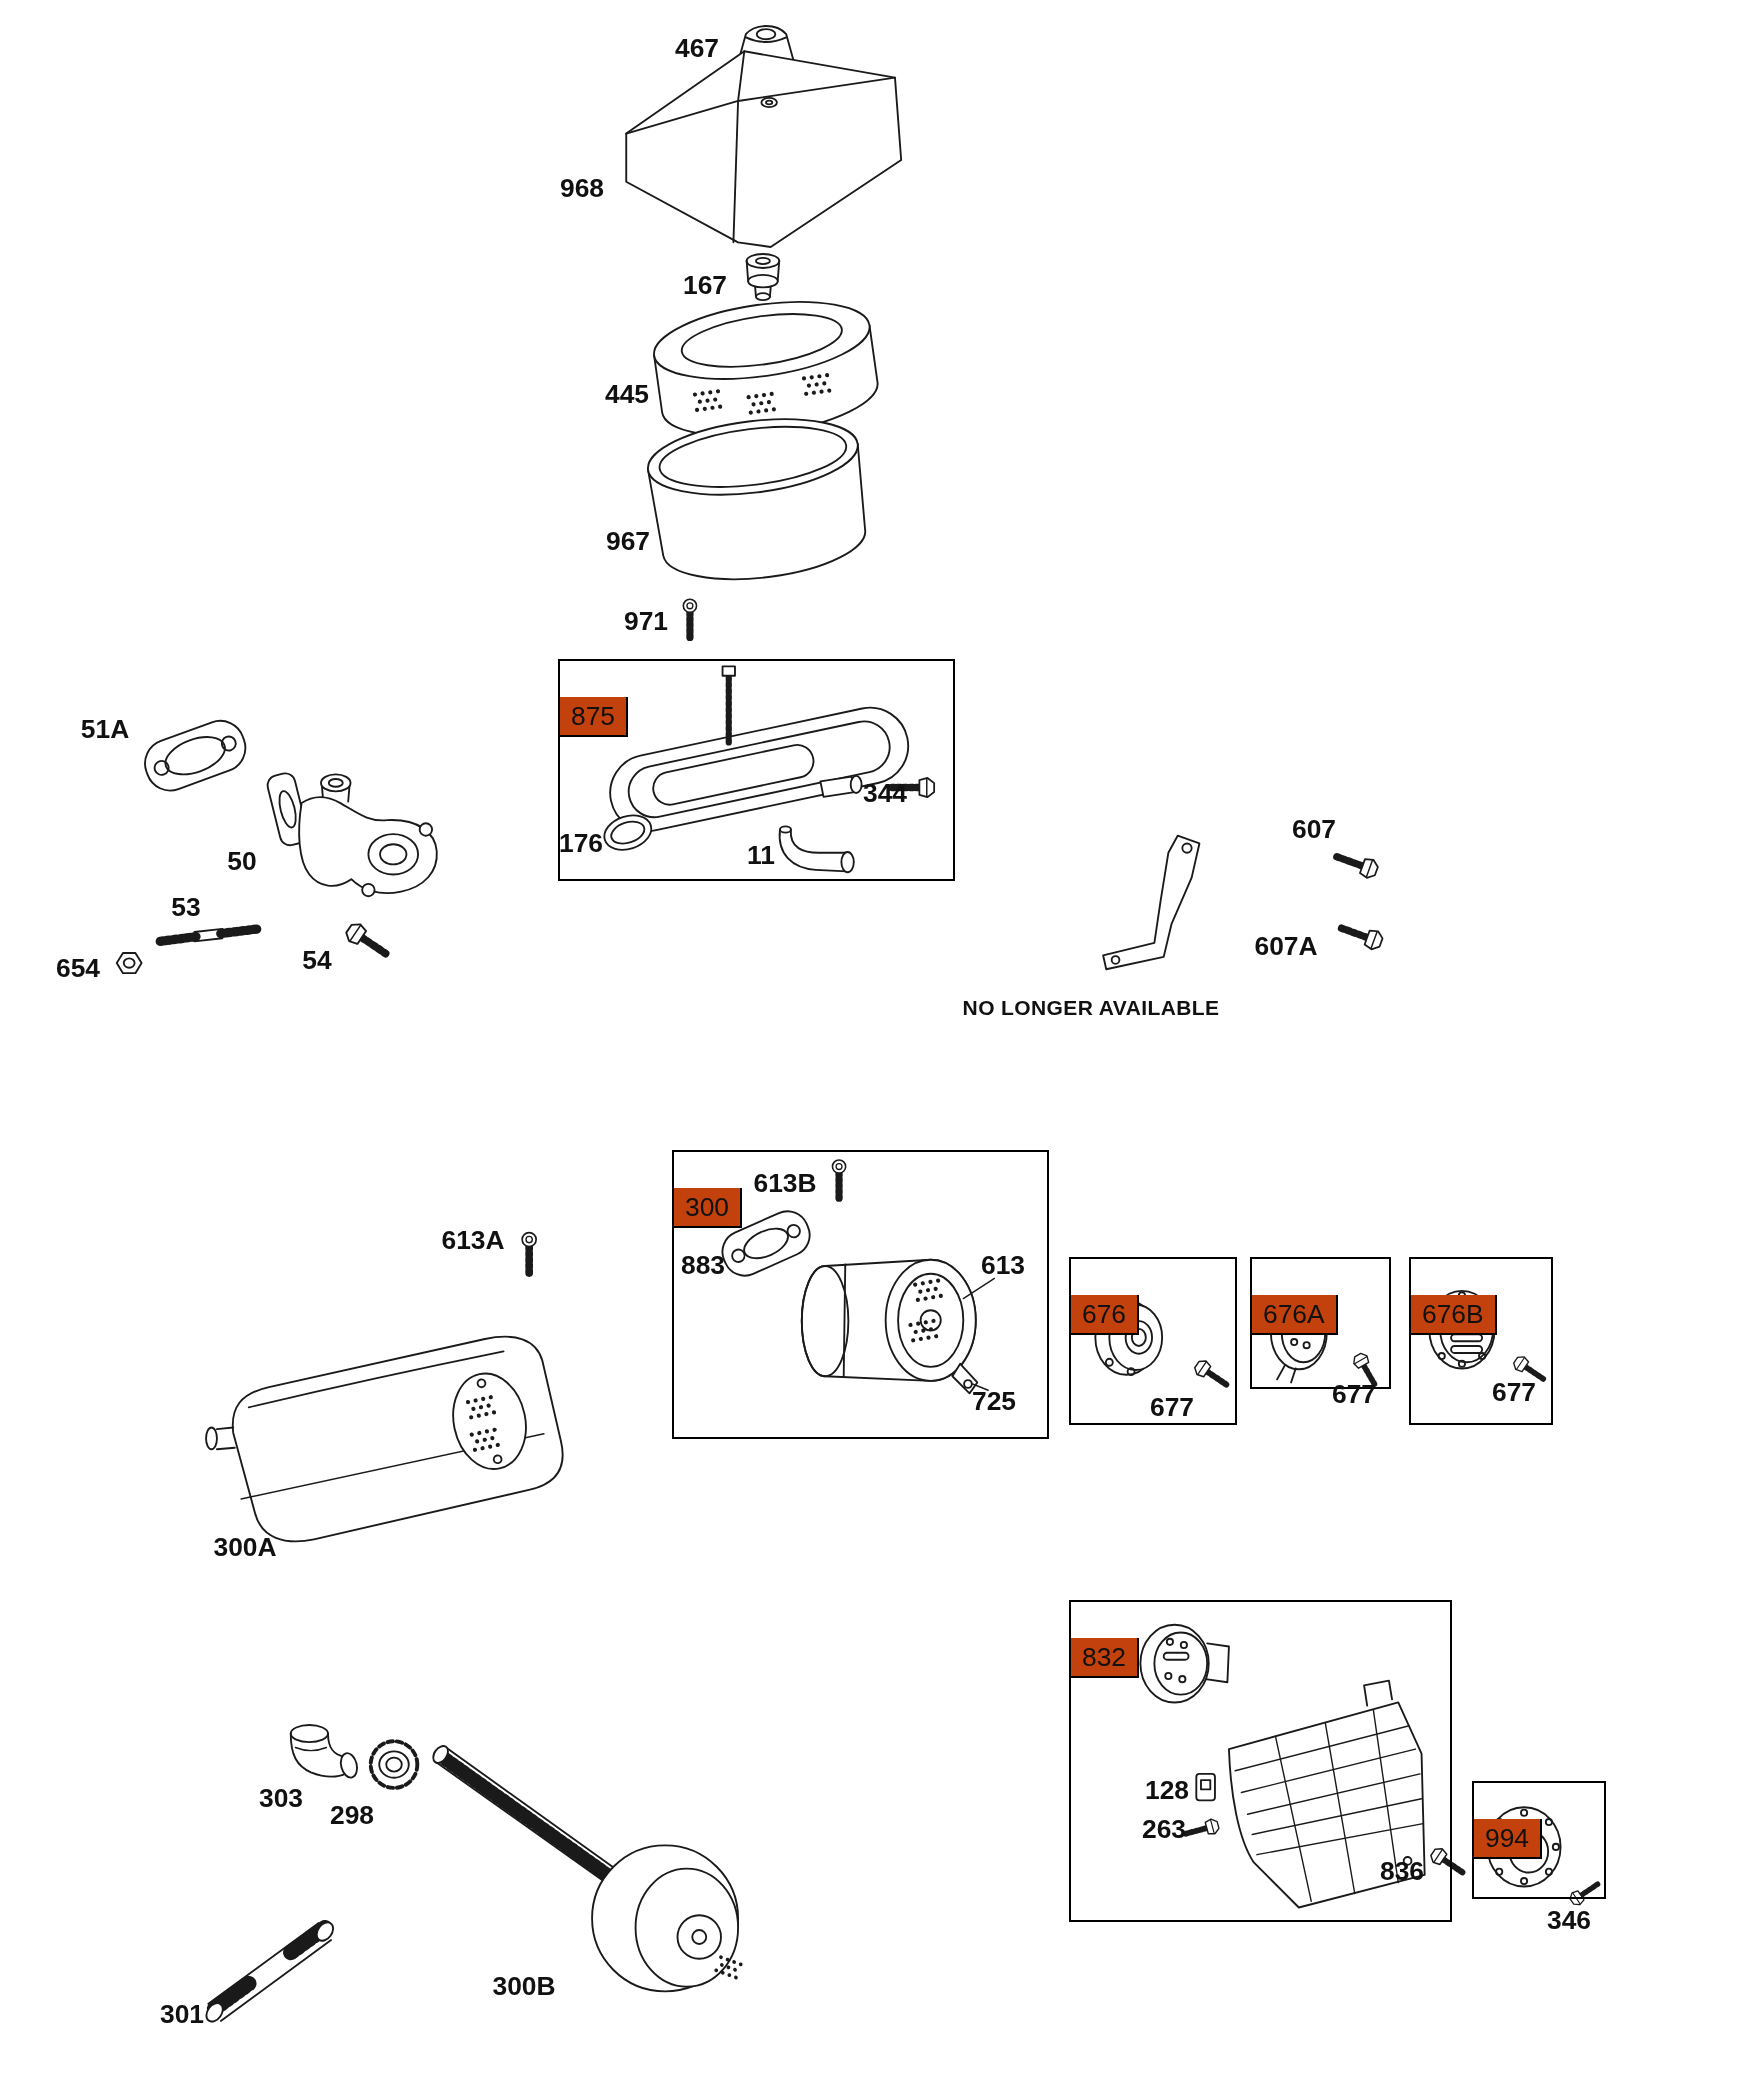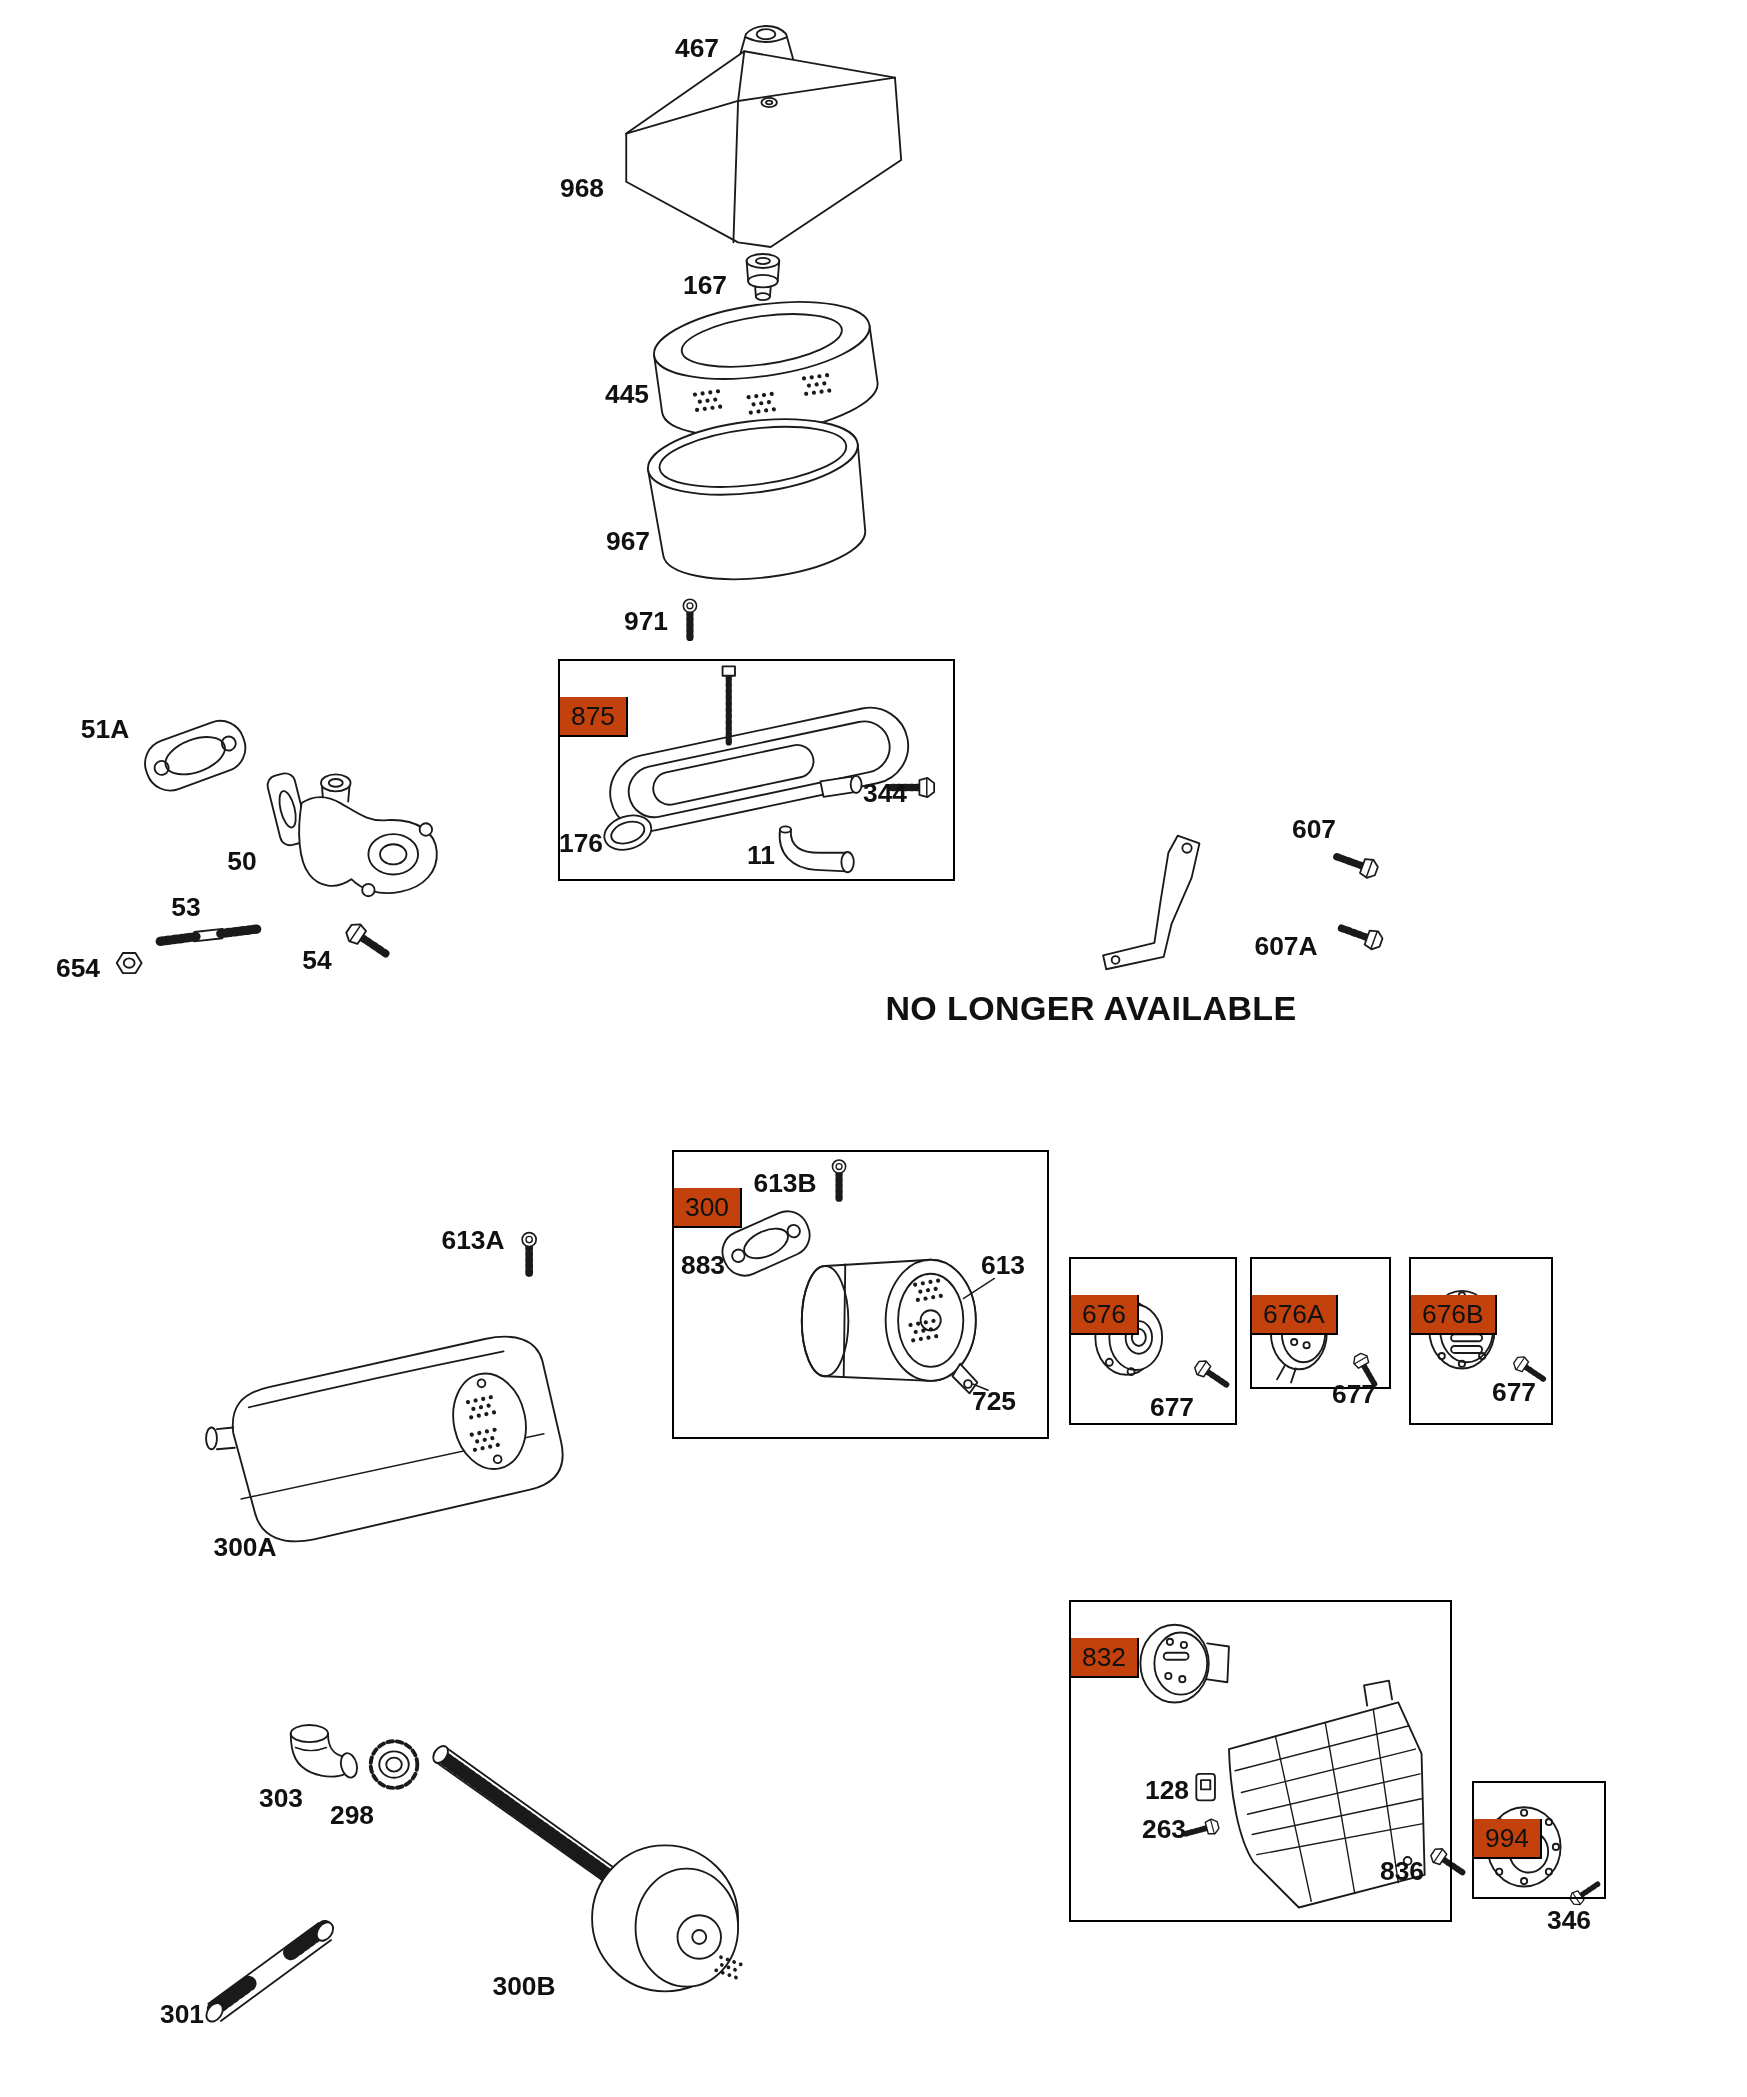--- a/index.html
+++ b/index.html
@@ -1,19 +1,19 @@
 <!DOCTYPE html>
 <html style="font-size:12.4px"><head>
 <meta charset="utf-8">
 <style>
   html,body{margin:0;padding:0;background:#ffffff;}
   body{width:1748px;height:2097px;position:relative;font-family:"Liberation Sans",sans-serif;color:#111;}
   #art{position:absolute;left:0;top:0;}
   .lbl{position:absolute;transform:translate(-50%,-50%);font-size:26.4px;white-space:nowrap;color:#111;font-weight:bold;}
-  .note{position:absolute;transform:translate(-50%,-50%);font-size:34px;font-weight:bold;letter-spacing:0.4px;white-space:nowrap;}
+  .note{position:absolute;transform:translate(-50%,-50%);font-size:21px;font-weight:bold;letter-spacing:0.4px;white-space:nowrap;}
   .pbox{position:absolute;border:2.3px solid #000;box-sizing:border-box;}
   .tag{position:absolute;left:0;top:0;padding:4.7px 11px;border-right:2.3px solid #000;border-bottom:2.3px solid #000;font-size:26.4px;line-height:1.1;background:#c2410c;margin-top:36px;}
 </style>
 </head>
 <body>
 
 <svg id="art" width="1748" height="2097" viewBox="0 0 2250 2700">
   <defs>
     <g id="dg" fill="#1a1a1a" stroke="none">
       <circle cx="0" cy="0" r="2.7"></circle>

